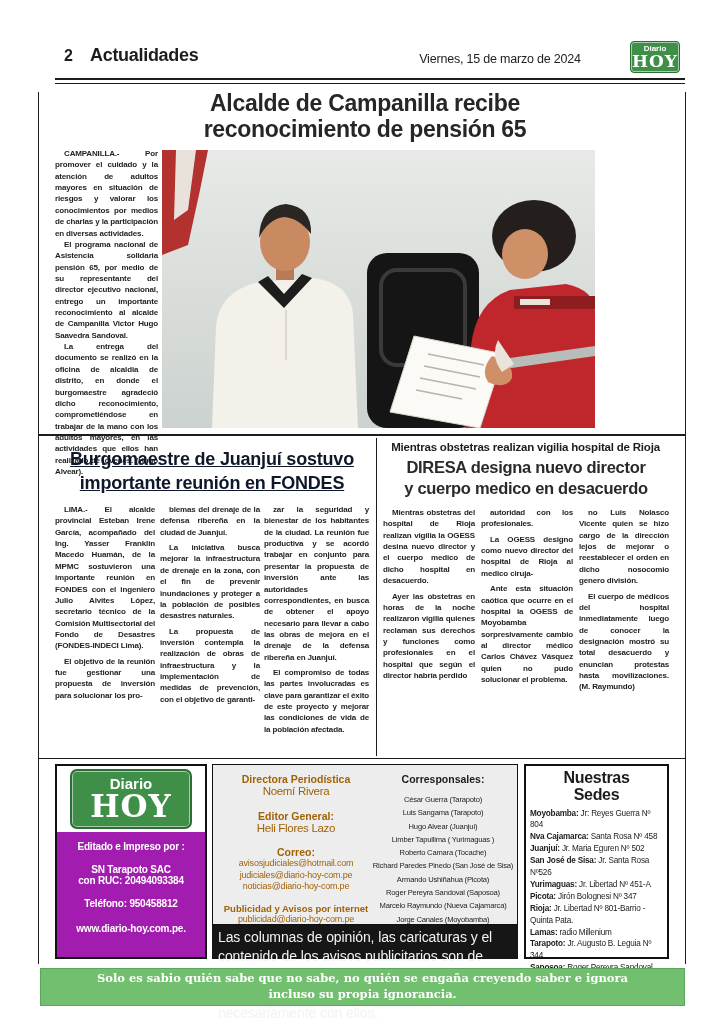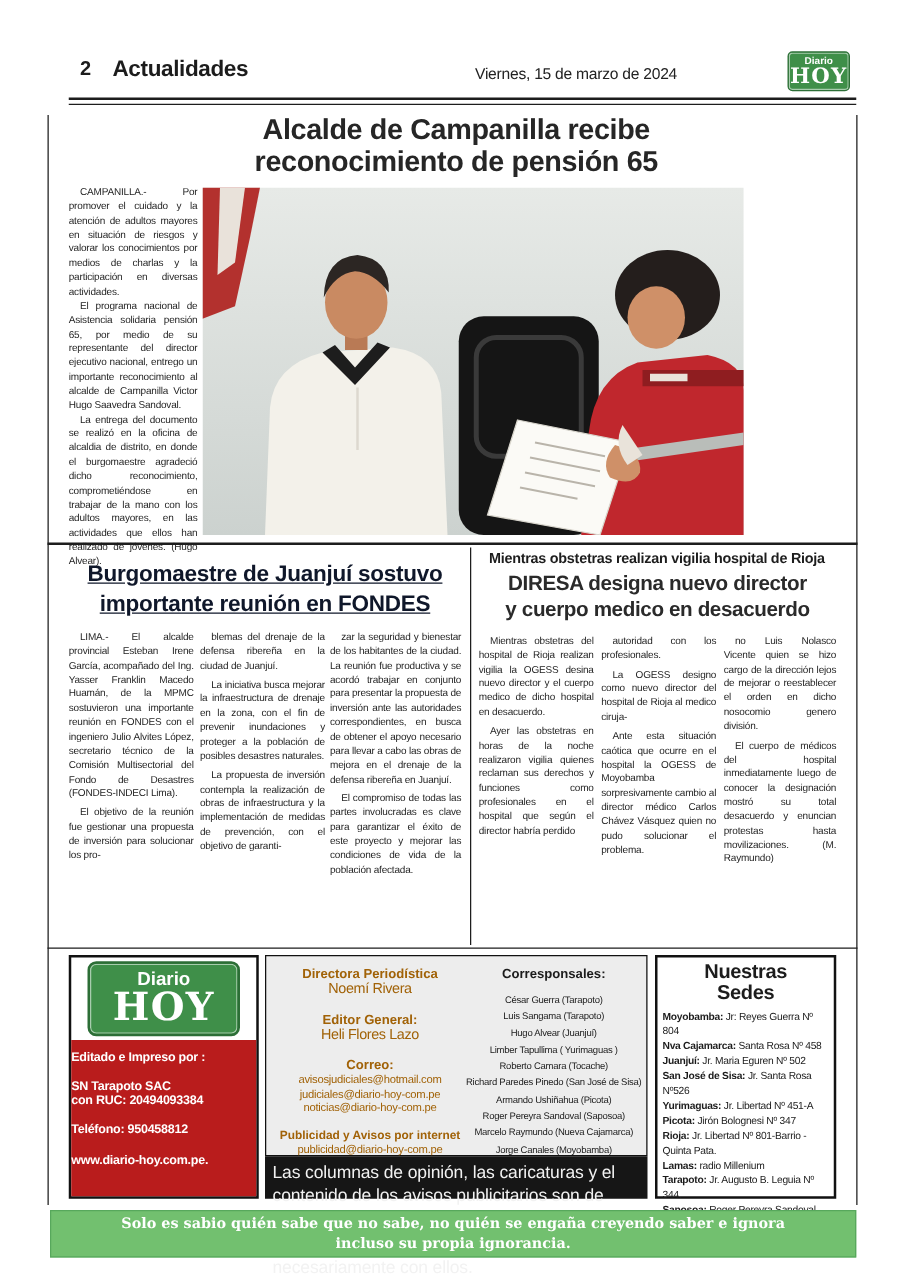--- a/index.html
+++ b/index.html
@@ -28,27 +28,27 @@
   .logo-lg .d{font-size:15px;margin-bottom:1px;}
   .logo-lg .h{font-size:31px;}
 
   
   .h1{font-size:23px;line-height:26px;font-weight:bold;color:#262626;text-align:center;letter-spacing:-0.3px;}
   .h2{font-size:18px;line-height:24px;font-weight:bold;color:#0f172a;text-align:center;letter-spacing:-0.2px;text-decoration:underline;}
   .kicker{font-size:11.5px;font-weight:bold;color:#1d1d1d;text-align:center;letter-spacing:-0.2px;}
   .h3{font-size:16.5px;line-height:21px;font-weight:bold;color:#2a2a2a;text-align:center;letter-spacing:-0.3px;}
 
   
-  .col{font-size:8px;line-height:1.42;text-align:justify;color:#1f1f1f;letter-spacing:-0.15px;}
+  .col{font-size:8px;line-height:1.42;text-align:justify;color:#1f1f1f;letter-spacing:-0.15px;font-weight:bold;}
   .col p{margin:0 0 4px 0;text-indent:9px;}
   .col.tight p{margin:0;}
 
   
   .box{border:2px solid #111;box-sizing:border-box;}
-  .graypanel{background:#b91c1c;color:#fff;font-weight:bold;}
+  .graypanel{background:#a21caf;color:#fff;text-align:center;font-weight:bold;}
   .graypanel div{letter-spacing:-0.2px;}
   .staff{text-align:center;color:#a16207;}
   .staff .lbl{font-weight:bold;font-size:10.5px;}
   .staff .val{font-size:11.5px;letter-spacing:-0.3px;}
   .staff .sm{font-size:9px;letter-spacing:-0.2px;line-height:1.3;}
   .corr{text-align:center;color:#1c1c1c;}
   .corr .title{font-weight:bold;font-size:10.5px;margin-bottom:8px;}
   .corr div.it{font-size:7.6px;line-height:1.75;white-space:nowrap;letter-spacing:-0.2px;}
   .sedes{font-size:8.2px;color:#1c1c1c;line-height:1.45;letter-spacing:-0.2px;}
   .sedes .title{font-size:16px;font-weight:bold;text-align:center;line-height:1.05;margin:2px 0 4px 0;letter-spacing:-0.3px;}
@@ -61,21 +61,21 @@
 </head>
 <body>
 
 <div class="page">
 
   <div class="abs rule" style="left:38px;top:92px;width:1px;height:872px;"></div>
   <div class="abs rule" style="left:685px;top:92px;width:1px;height:872px;"></div>
 
   <div class="abs pagenum" style="left:64px;top:47px;">2</div>
   <div class="abs section" style="left:90px;top:45px;">Actualidades</div>
-  <div class="abs date" style="left:380px;top:52px;width:240px;text-align:left;">Viernes, 15 de marzo de 2024</div>
+  <div class="abs date" style="left:380px;top:52px;width:240px;text-align:center;">Viernes, 15 de marzo de 2024</div>
   <div class="abs logo logo-sm" style="left:630px;top:41px;">
     <span class="d">Diario</span>
     <span class="h">HOY</span>
   </div>
   <div class="abs rule dblrule-top" style="left:55px;top:78px;width:630px;"></div>
   <div class="abs rule dblrule-bot" style="left:55px;top:83px;width:630px;"></div>
 
   <div class="abs h1" style="left:140px;top:90px;width:450px;">Alcalde de Campanilla recibe reconocimiento de pensión 65</div>
 
   <div class="abs col tight" style="left:55px;top:148px;width:103px;height:282px;">

